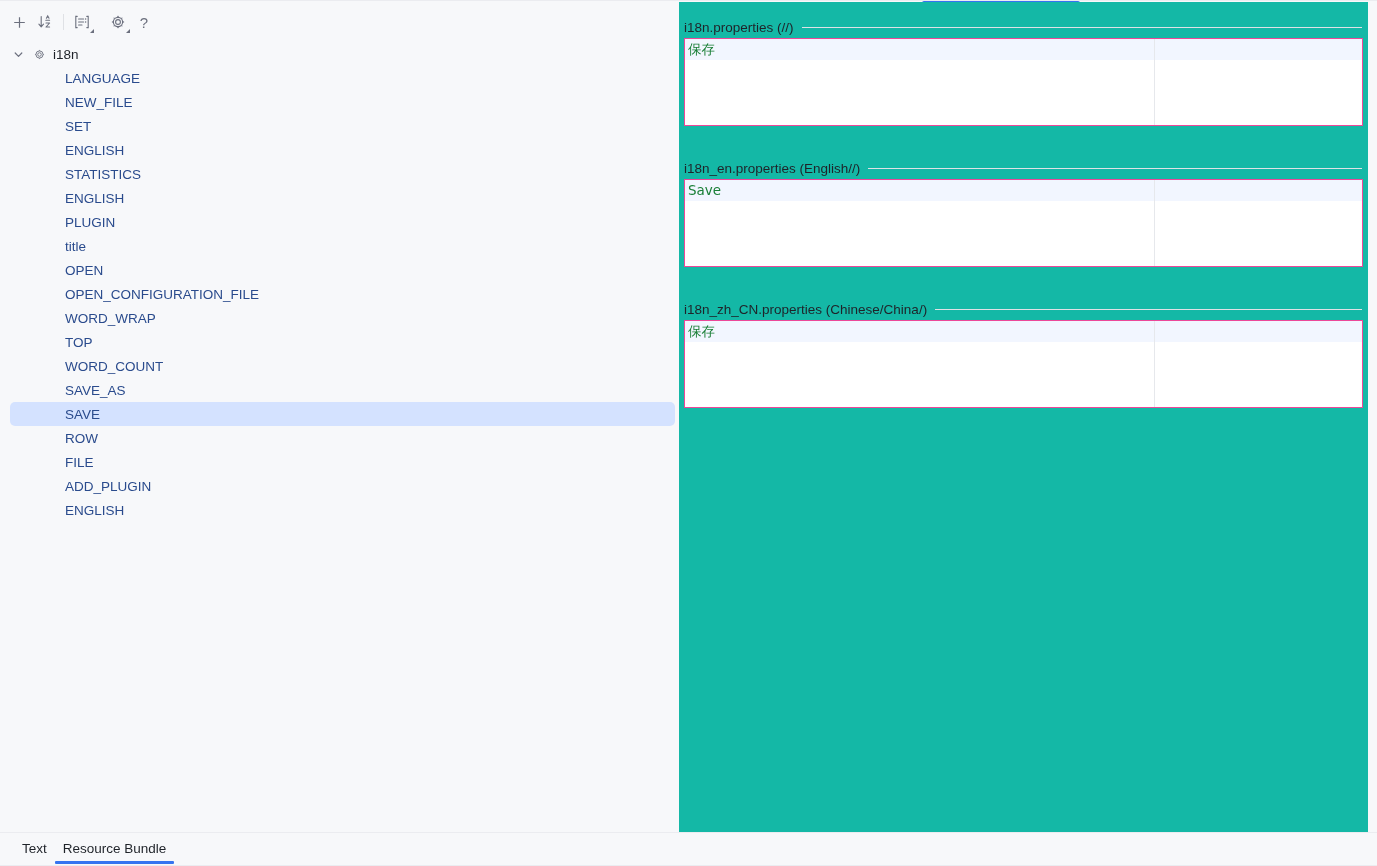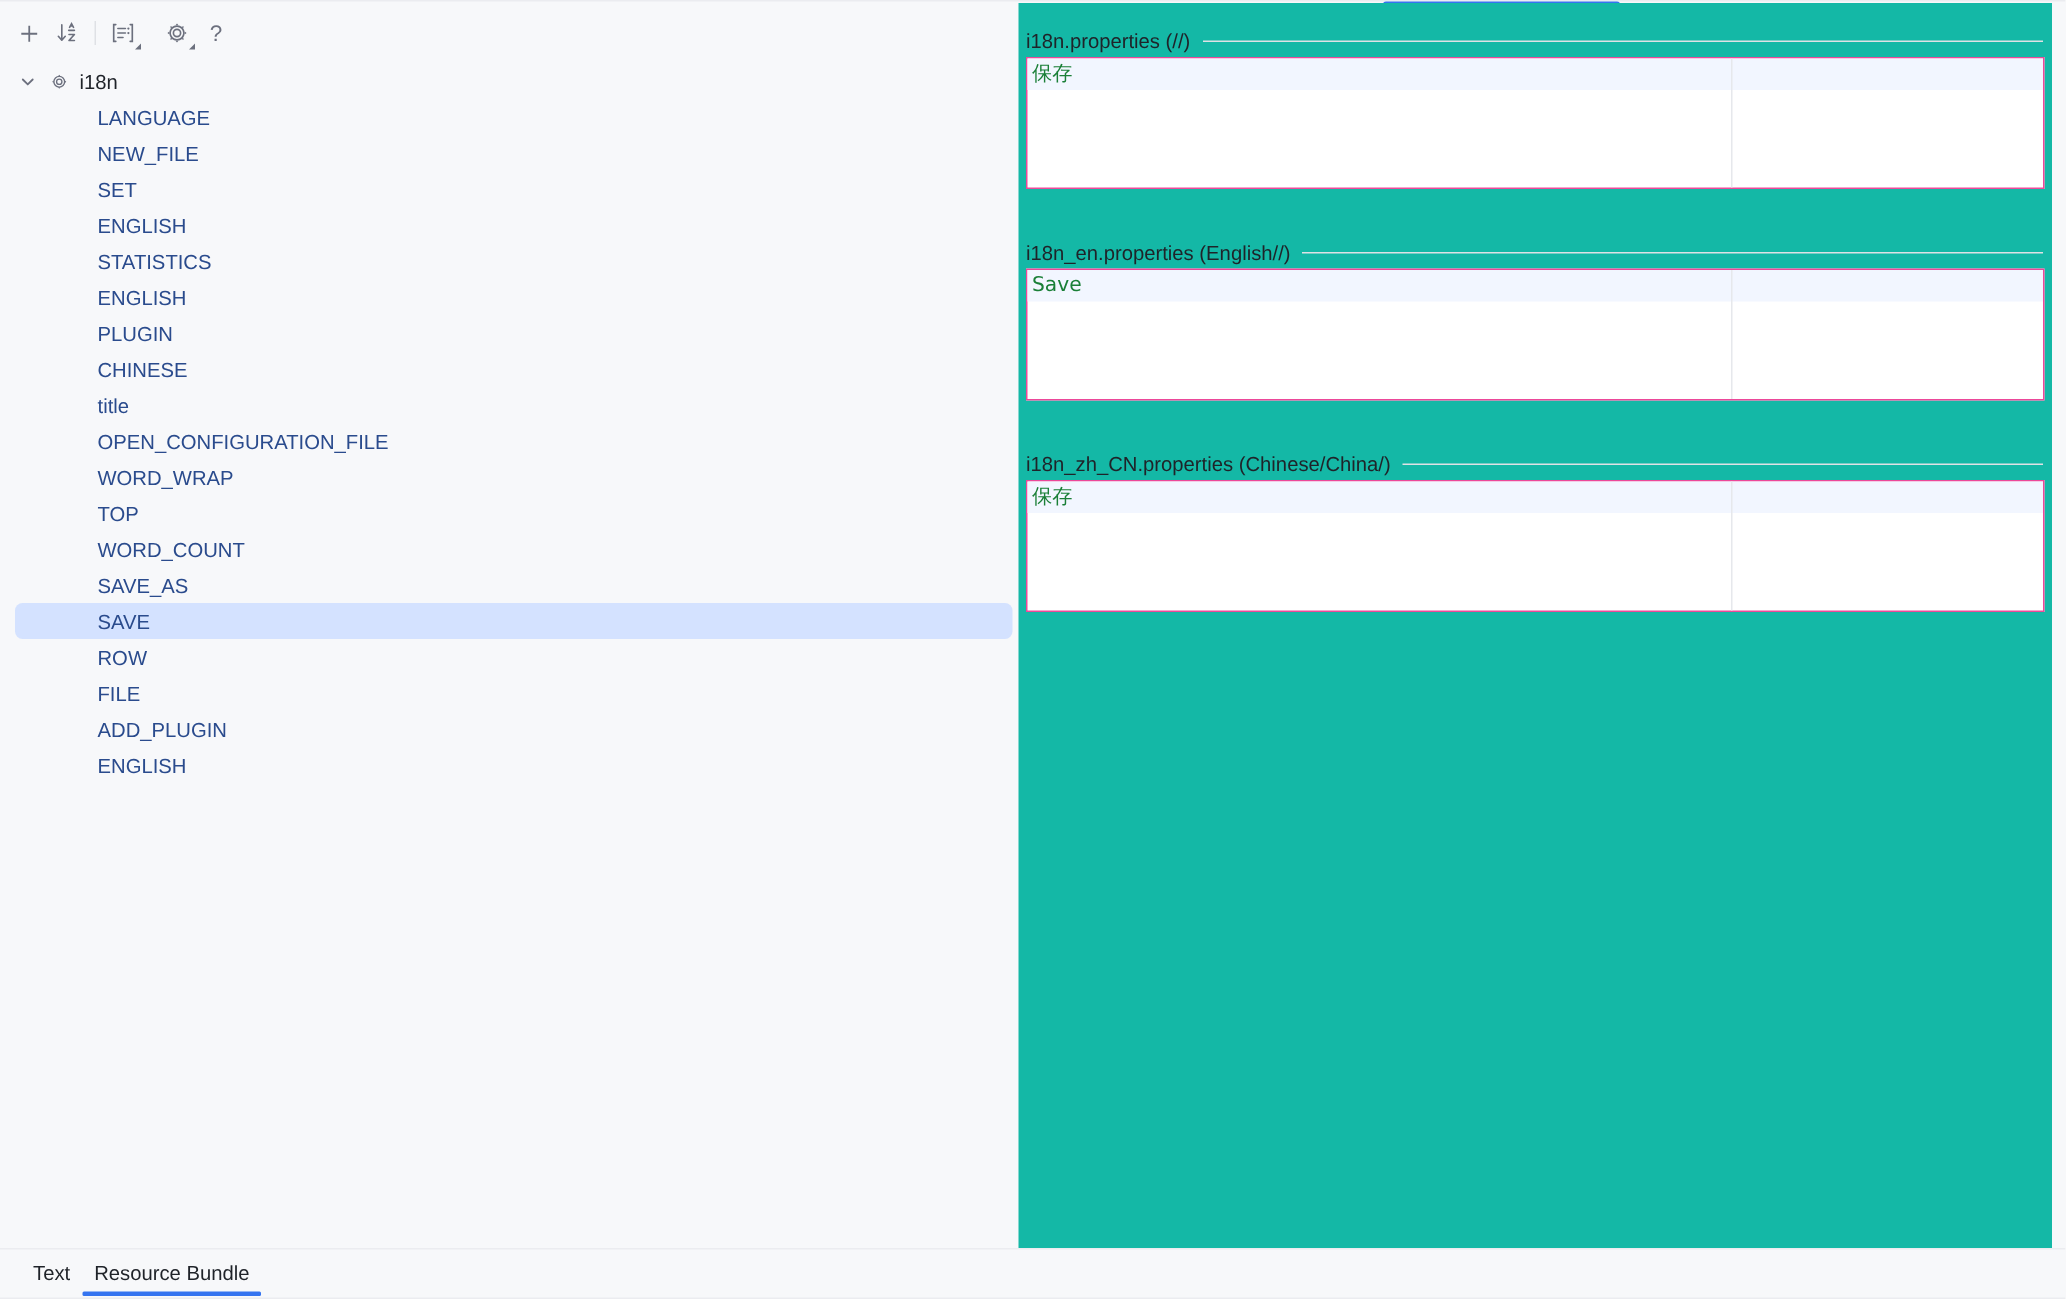--- a/index.html
+++ b/index.html
@@ -238,25 +238,25 @@
           <div class="tree-row">
             <div class="hl"></div>
             <span class="tree-key">ENGLISH</span>
           </div>
           <div class="tree-row">
             <div class="hl"></div>
             <span class="tree-key">PLUGIN</span>
           </div>
           <div class="tree-row">
             <div class="hl"></div>
-            <span class="tree-key">CHINESE</span>
-          </div>
-          <div class="tree-row">
-            <div class="hl"></div>
             <span class="tree-key">title</span>
+          </div>
+          <div class="tree-row">
+            <div class="hl"></div>
+            <span class="tree-key">OPEN</span>
           </div>
           <div class="tree-row">
             <div class="hl"></div>
             <span class="tree-key">OPEN_CONFIGURATION_FILE</span>
           </div>
           <div class="tree-row">
             <div class="hl"></div>
             <span class="tree-key">WORD_WRAP</span>
           </div>
           <div class="tree-row">

